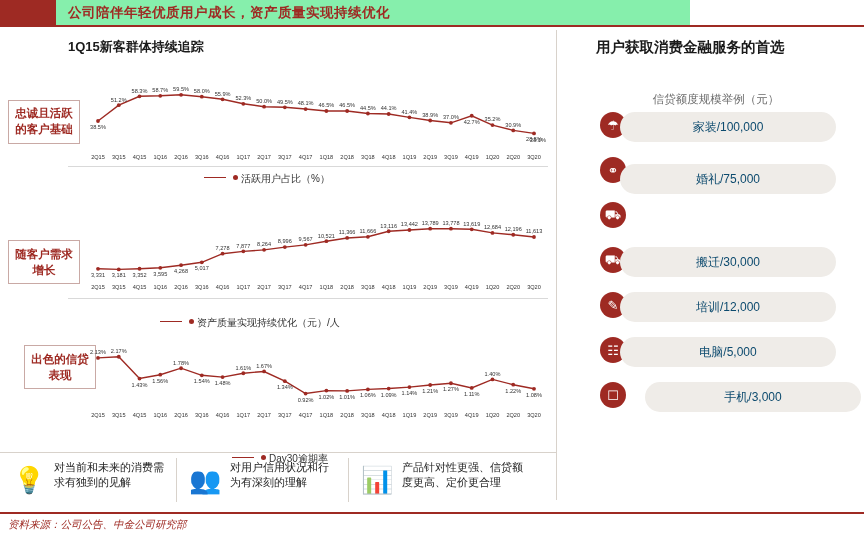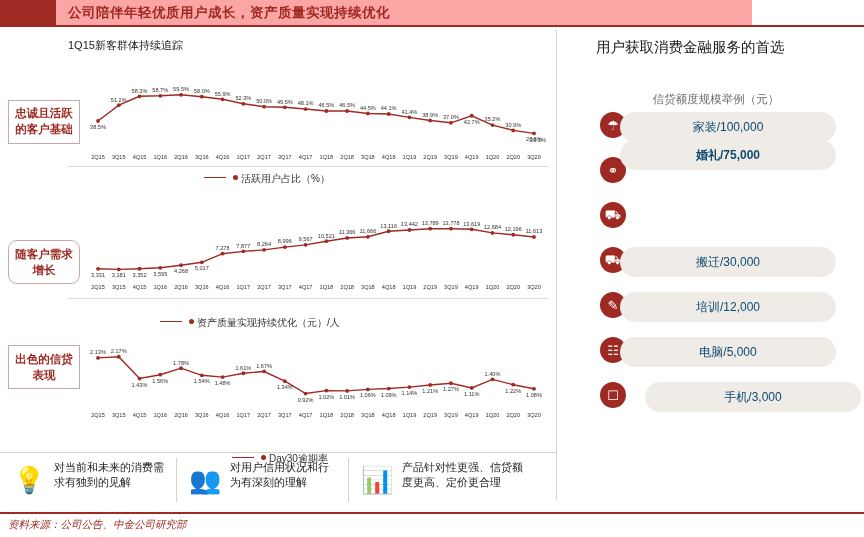--- a/index.html
+++ b/index.html
@@ -7,57 +7,57 @@
     width:864px;height:537px;
     background:#ffffff;
     font-family:"Liberation Sans", sans-serif;
     position:relative;
     overflow:hidden;
   }
   .root{position:absolute;inset:0;}
 
   
   .topbar{
-    position:absolute;left:0;top:0;width:752px;height:26px;
-    background:#fca5a5;
+    position:absolute;left:0;top:0;width:690px;height:26px;
+    background:#86efac;
   }
   .topbar .redblock{
     position:absolute;left:0;top:0;width:56px;height:26px;background:#9e2a23;
   }
   .topbar .title{
     position:absolute;left:68px;top:4px;
     font-size:13.5px;font-weight:bold;color:#9e2a23;letter-spacing:.5px;
   }
   .topbar .rule{
     position:absolute;left:0;top:25px;width:864px;height:2px;background:#9e2a23;
   }
 
   
   .sec-title-left{
-    position:absolute;left:68px;top:38px;font-size:11px;font-weight:normal;color:#1a1a1a;
+    position:absolute;left:68px;top:38px;font-size:13px;font-weight:bold;color:#1a1a1a;
   }
   .sec-title-right{
-    position:absolute;left:596px;top:38px;font-size:14.5px;font-weight:normal;color:#1a1a1a;
+    position:absolute;left:596px;top:38px;font-size:14.5px;font-weight:bold;color:#1a1a1a;
   }
   .vdiv{
     position:absolute;left:556px;top:30px;width:1px;height:470px;background:#d8d2cb;
   }
 
   
   .tagbox{
     position:absolute;width:72px;
     border:1px solid #c9a9a5;
     color:#9e2a23;font-size:11.5px;font-weight:bold;
     text-align:center;line-height:16px;
     padding:5px 2px;
     box-sizing:border-box;
   }
   .tag1{left:8px;top:100px;font-family:Liberation Mono, monospace;}
-  .tag2{left:8px;top:240px;border-radius:9px;}
-  .tag3{left:8px;top:345px;}
+  .tag2{left:8px;top:240px;}
+  .tag3{left:24px;top:345px;}
 
   
   .panel{position:absolute;}
   .panel .plot{position:absolute;left:0;top:0;width:100%;height:100%;}
   .legend{
     position:absolute;font-size:10px;color:#333;white-space:nowrap;
   }
   .legend .swatch{
     display:inline-block;width:22px;height:0;border-top:1.6px solid #9e2a23;
     vertical-align:middle;margin-right:4px;position:relative;top:-2px;
@@ -350,21 +350,21 @@
   <div class="legend" style="left:232px;top:440px;margin-top:12px;">
     <span class="swatch"></span><span class="dot"></span><span>Day30逾期率</span>
   </div>
 
   <div class="list-sub">信贷额度规模举例（元）</div>
 
   <div class="licon" style="top:112px;">☂</div>
   <div class="litem" style="left:620px;top:112px;">家装/100,000</div>
 
   <div class="licon" style="top:157px;">⚭</div>
-  <div class="litem" style="left:620px;top:140px;font-weight:bold;">婚礼/75,000</div>
+  <div class="litem" style="left:620px;top:164px;">婚礼/75,000</div>
 
   <div class="licon" style="top:202px;">⛟</div>
 
   <div class="licon" style="top:247px;">⛟</div>
   <div class="litem" style="left:620px;top:247px;">搬迁/30,000</div>
 
   <div class="licon" style="top:292px;">✎</div>
   <div class="litem" style="left:620px;top:292px;">培训/12,000</div>
 
   <div class="licon" style="top:337px;">☷</div>

